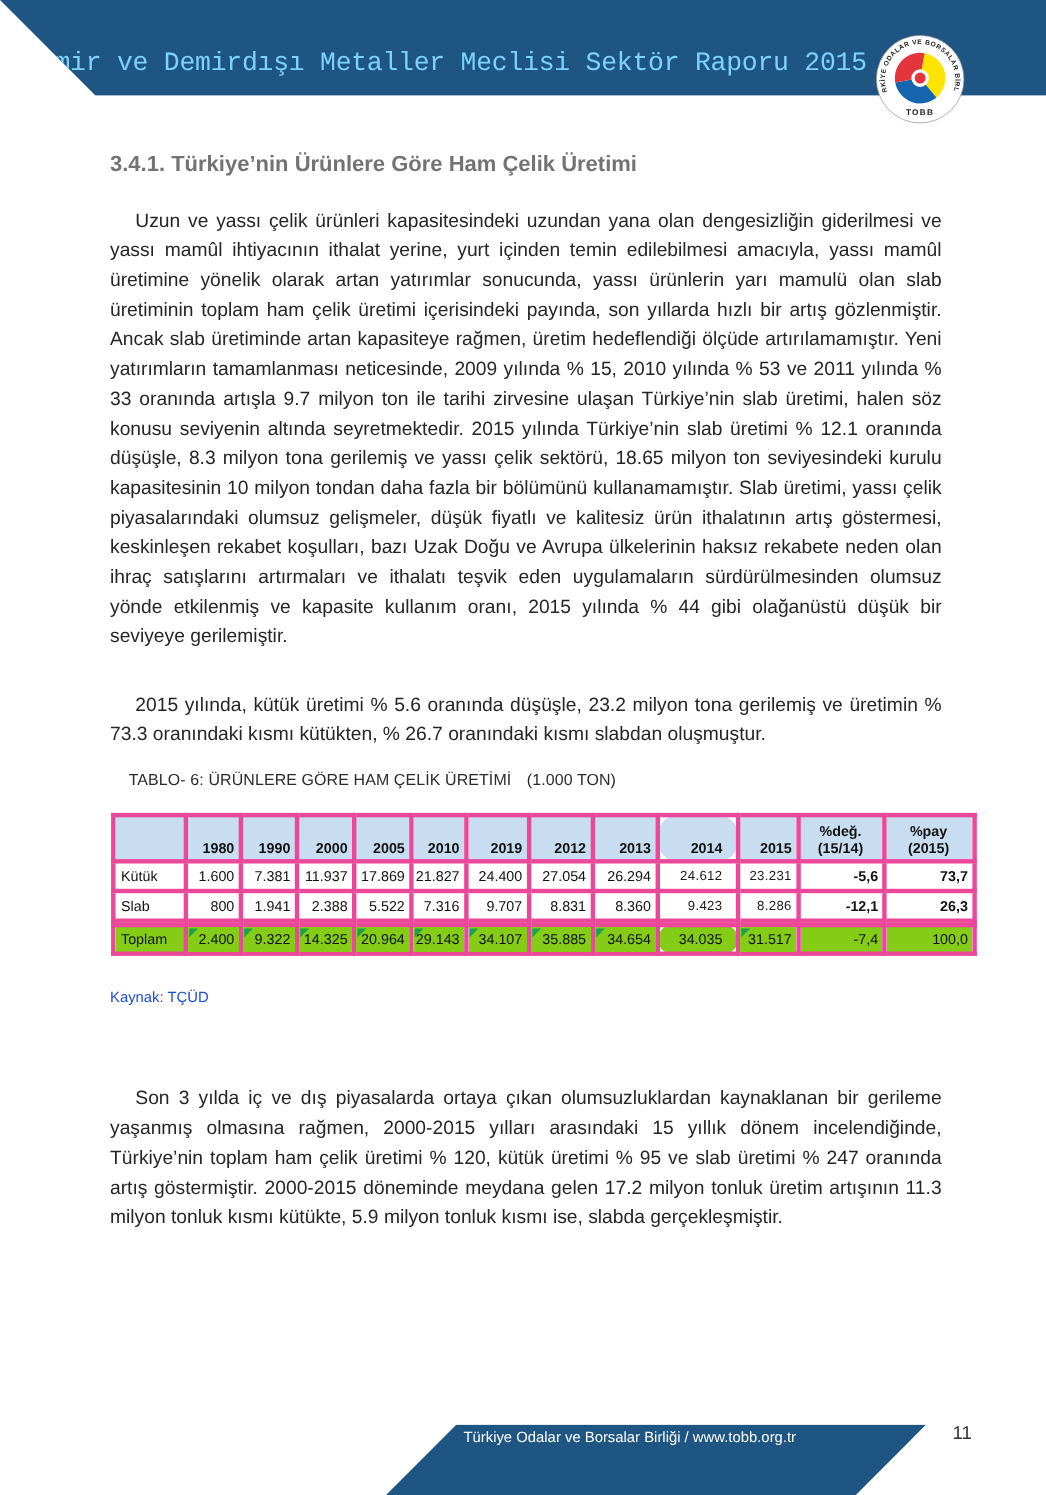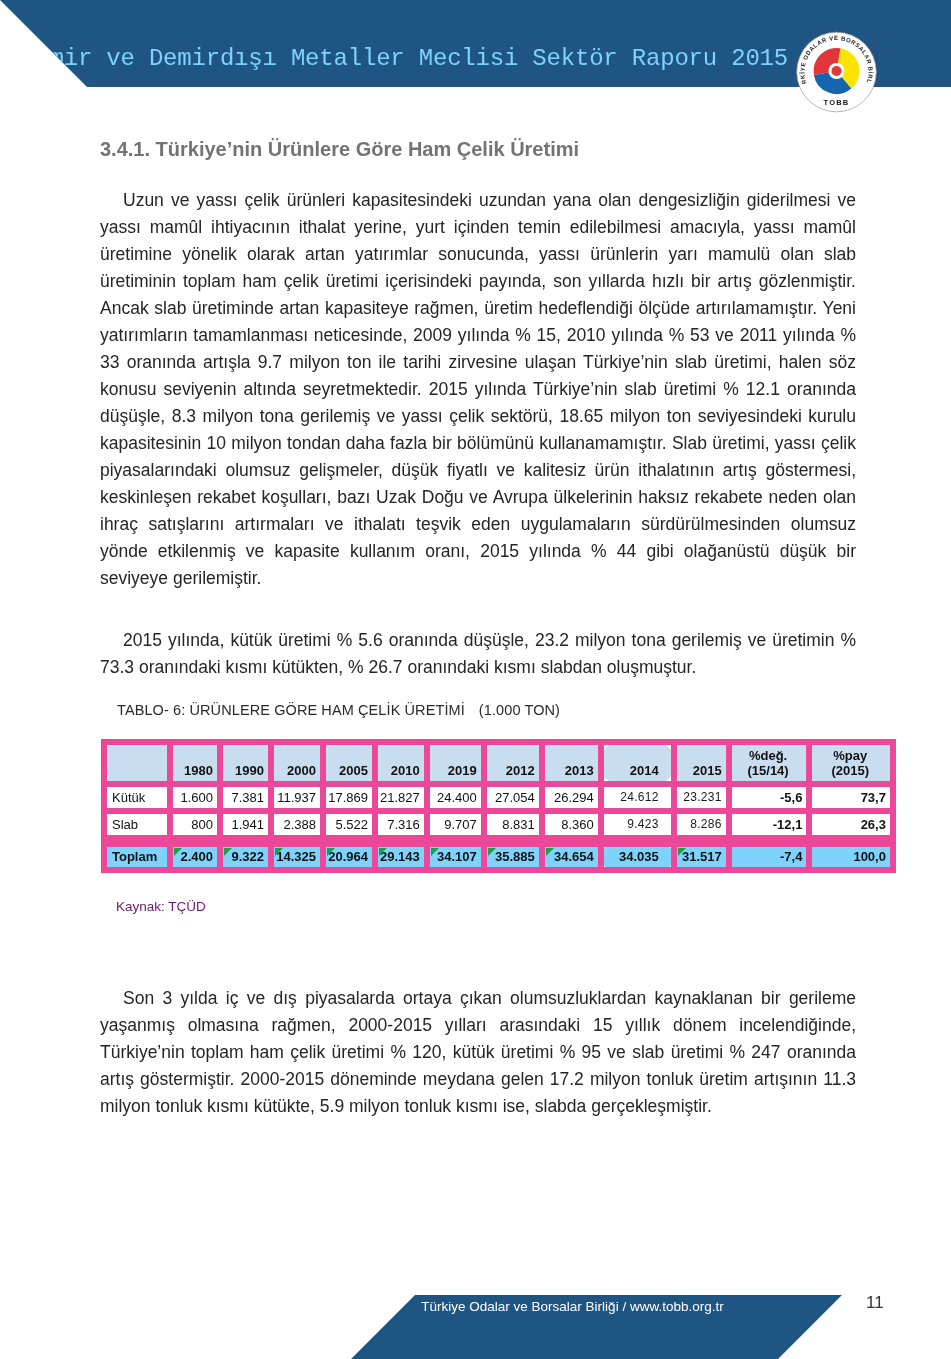--- a/index.html
+++ b/index.html
@@ -37,38 +37,38 @@
   .p3 { top:941px;margin-top:44px; }
 
   .tbl-caption {
     position:absolute; left:117px; top:702px;
     font-size:14.5px; color:#2a2a2a; letter-spacing:0.1px;
   }
   .tbl-caption .unit { margin-left:14px; }
 
   .source {
     position:absolute; left:100px; top:899px;
-    font-size:13.5px; color:#701a75;margin-left:16px;
+    font-size:13.5px; color:#1d4ed8;
   }
 
   
   .tbl-wrap { position:absolute; left:101px; top:739px; }
   table.prod { border-collapse:collapse; table-layout:fixed; }
   table.prod th, table.prod td {
-    border:6px solid #ec4899; font-size:13px; color:#111;
+    border:4px solid #ec4899; font-size:13px; color:#111;
     padding:1px 4px 2px 2px; overflow:hidden; white-space:nowrap;
   }
   table.prod thead th {
     background:#c9ddf0; font-weight:bold; height:42px;
     text-align:right; vertical-align:bottom; padding-bottom:3px;
   }
   table.prod thead th.center { text-align:center; line-height:15px; }
   table.prod tbody td { height:27px; text-align:right; background:#ffffff; vertical-align:middle; }
   table.prod tbody td.label { text-align:left; padding-left:5px; }
-  table.prod tbody tr.row-total td { background:#7dd3fc; font-weight:bold; height:26px; }
+  table.prod tbody tr.row-total td { background:#84cc16; font-weight:normal; height:26px; }
   table.prod td:nth-child(10), table.prod th:nth-child(10) { padding-right:12px;border-radius:18px; }
   table.prod td.pct { font-weight:bold;padding-left:41px; }
   table.prod td.alt { font-size:12px; color:#1a1a1a; letter-spacing:0.3px;margin-top:24px; }
   table.prod tr.spacer td { border:none; background:#ffffff; height:3px; padding:0; }
   table.prod td.flag { position:relative; }
   table.prod td.flag::before {
     content:""; position:absolute; left:1px; top:1px; width:0; height:0;
     border-top:8px solid #18A24B; border-right:8px solid transparent;
   }
 

